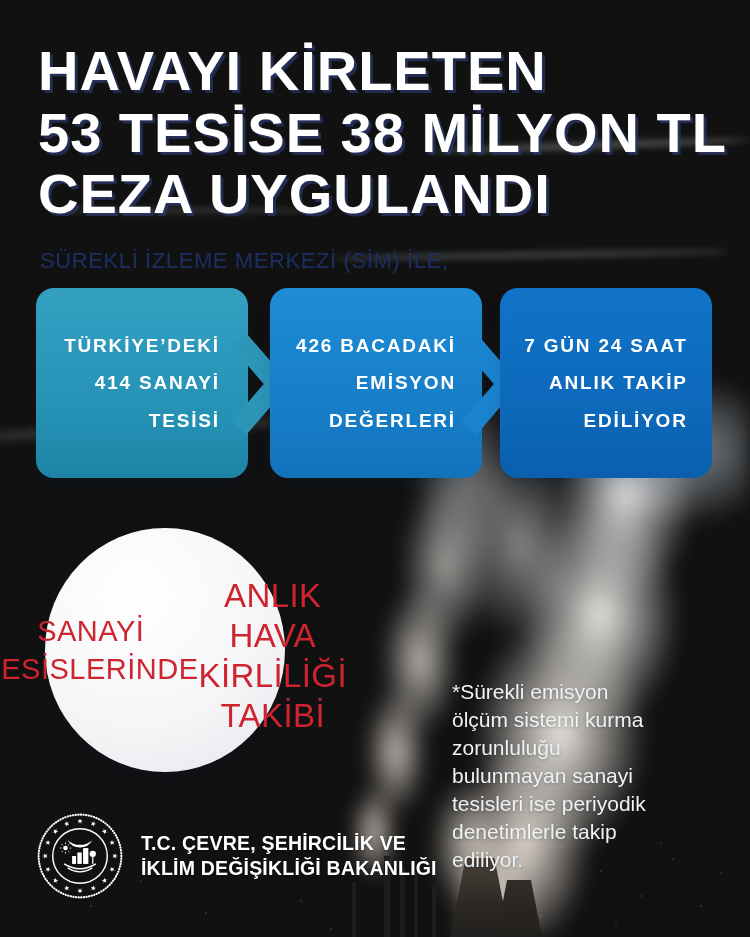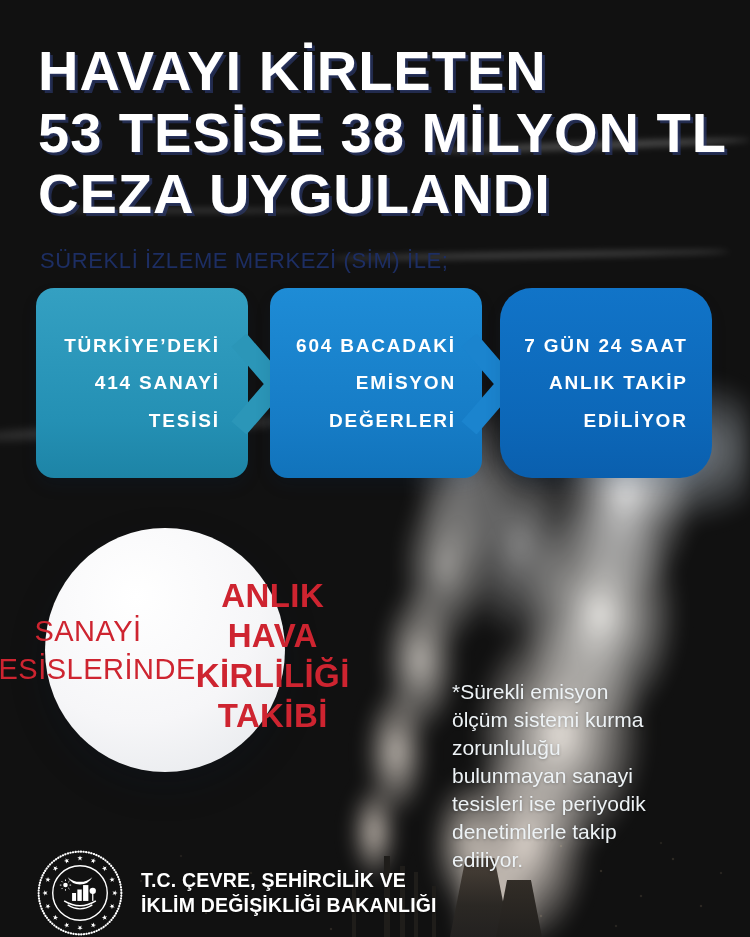--- a/index.html
+++ b/index.html
@@ -87,44 +87,44 @@
   }
   
   .step{
     position:absolute;top:288px;width:212px;height:190px;border-radius:18px;
     display:flex;align-items:center;justify-content:center;text-align:right;
     color:#fff;font-size:19px;font-weight:bold;letter-spacing:1.8px;line-height:1.95;
     white-space:pre-line;box-shadow:0 8px 16px rgba(0,40,80,.12);
   }
   .step1{left:36px;background:linear-gradient(180deg,#34a0c2 0%,#2490b4 70%,#1d84a6 100%);}
   .step2{left:270px;background:linear-gradient(180deg,#1e8cd6 0%,#167cc6 70%,#1173bb 100%);}
-  .step3{left:500px;background:linear-gradient(180deg,#1174c8 0%,#0c67b8 70%,#0a5fae 100%);border-radius:32px;}
+  .step3{left:500px;background:linear-gradient(180deg,#1174c8 0%,#0c67b8 70%,#0a5fae 100%);}
   .chev{position:absolute;top:334px;width:56px;height:100px;}
   .chev1{left:231px;}
   .chev2{left:461px;}
   .chev1 polyline{stroke:#2b96b8;}
   .chev2 polyline{stroke:#1b84ce;}
   
   .badge{
     position:absolute;left:45px;top:528px;width:240px;height:244px;border-radius:50%;
     background:radial-gradient(circle at 38% 28%,#ffffff 0%,#f6f6f8 55%,#e9ebee 85%,#dfe2e6 100%);
     box-shadow:0 14px 36px rgba(10,25,40,.22);
     display:flex;flex-direction:row;align-items:center;justify-content:center;
     text-align:center;color:#ce2430;
   }
   .badge-intro{font-size:29px;font-weight:normal;line-height:1.32;letter-spacing:.5px;white-space:pre-line;}
-  .badge-bold{font-size:33px;font-weight:bold;line-height:1.22;letter-spacing:.4px;white-space:pre-line;margin-top:12px;}
+  .badge-bold{font-size:33px;font-weight:normal;line-height:1.22;letter-spacing:.4px;white-space:pre-line;margin-top:12px;}
   
   .footnote{
     position:absolute;right:38px;top:678px;width:260px;
     color:#edf2f5;font-size:21px;line-height:1.33;white-space:pre-line;
     text-shadow:0 1px 3px rgba(0,0,0,.25);
   }
   
-  .footer{position:absolute;left:36px;top:849px;display:flex;align-items:center;gap:17px;}
+  .footer{position:absolute;left:36px;top:812px;display:flex;align-items:center;gap:17px;}
   .emblem{width:88px;height:88px;flex:0 0 auto;}
   .ministry{
     color:#fff;font-size:19.5px;font-weight:bold;line-height:1.3;
     letter-spacing:.2px;white-space:pre-line;text-shadow:0 1px 2px rgba(0,0,0,.3);
   }
 </style>
 </head>
 <body>
 
 <div class="poster">
@@ -152,21 +152,21 @@
 
   <div class="subtitle">SÜREKLİ İZLEME MERKEZİ (SİM) İLE;</div>
 
   <div>
     <div class="step step1">TÜRKİYE’DEKİ
 414 SANAYİ
 TESİSİ</div>
     <svg class="chev chev1" viewBox="0 0 56 100">
       <polyline points="8,6 46,50 8,94" fill="none" stroke-width="20" stroke-linecap="butt" stroke-linejoin="miter"></polyline>
     </svg>
-    <div class="step step2">604 BACADAKİ
+    <div class="step step2">426 BACADAKİ
 EMİSYON
 DEĞERLERİ</div>
     <svg class="chev chev2" viewBox="0 0 56 100">
       <polyline points="8,6 46,50 8,94" fill="none" stroke-width="20" stroke-linecap="butt" stroke-linejoin="miter"></polyline>
     </svg>
     <div class="step step3">7 GÜN 24 SAAT
 ANLIK TAKİP
 EDİLİYOR</div>
   </div>
 

